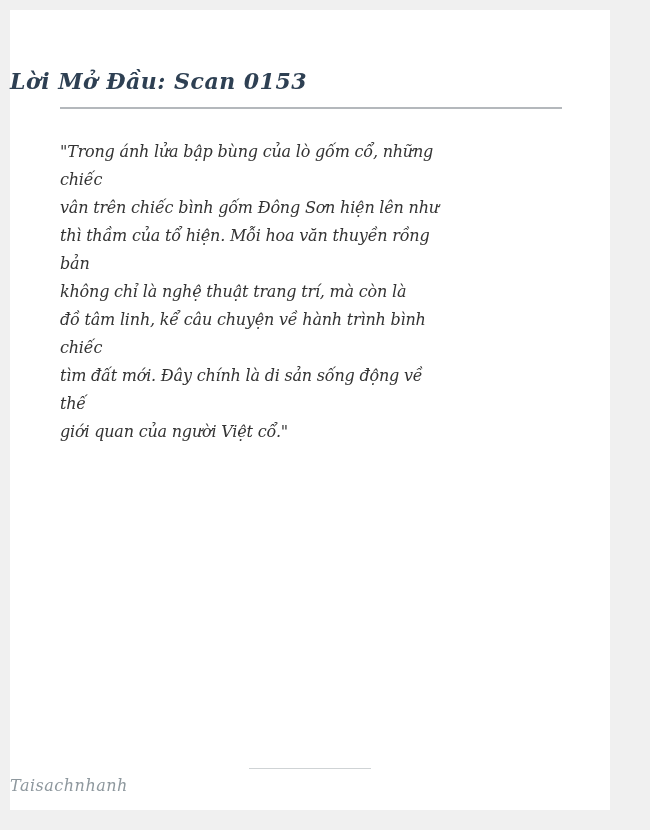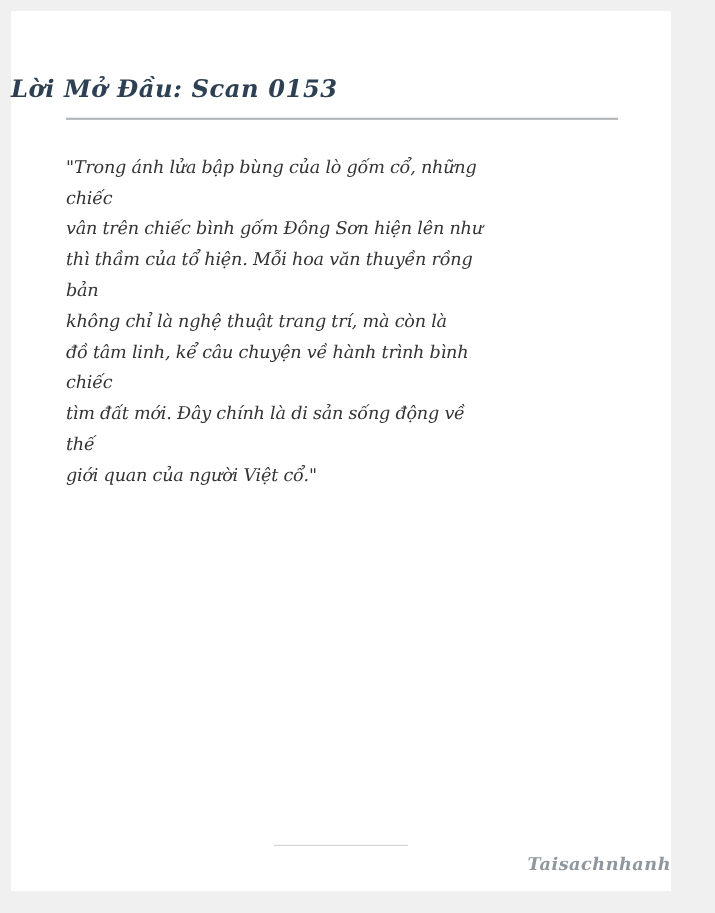--- a/index.html
+++ b/index.html
@@ -49,22 +49,21 @@
     letter-spacing: -0.2px;
   }
   .quote-line {
     white-space: nowrap;
   }
   .page-footer {
     position: absolute;
     left: 0;
     right: 0;
     top: 758px;
-    text-align: right;
-    font-weight: bold;
+    text-align: left;
   }
   .footer-divider {
     width: 122px;
     margin: 0 auto;
     border-top: 1px solid #cfd3d5;
   }
   .footer-brand {
     margin-top: 7px;
     font-style: italic;
     font-size: 16px;

